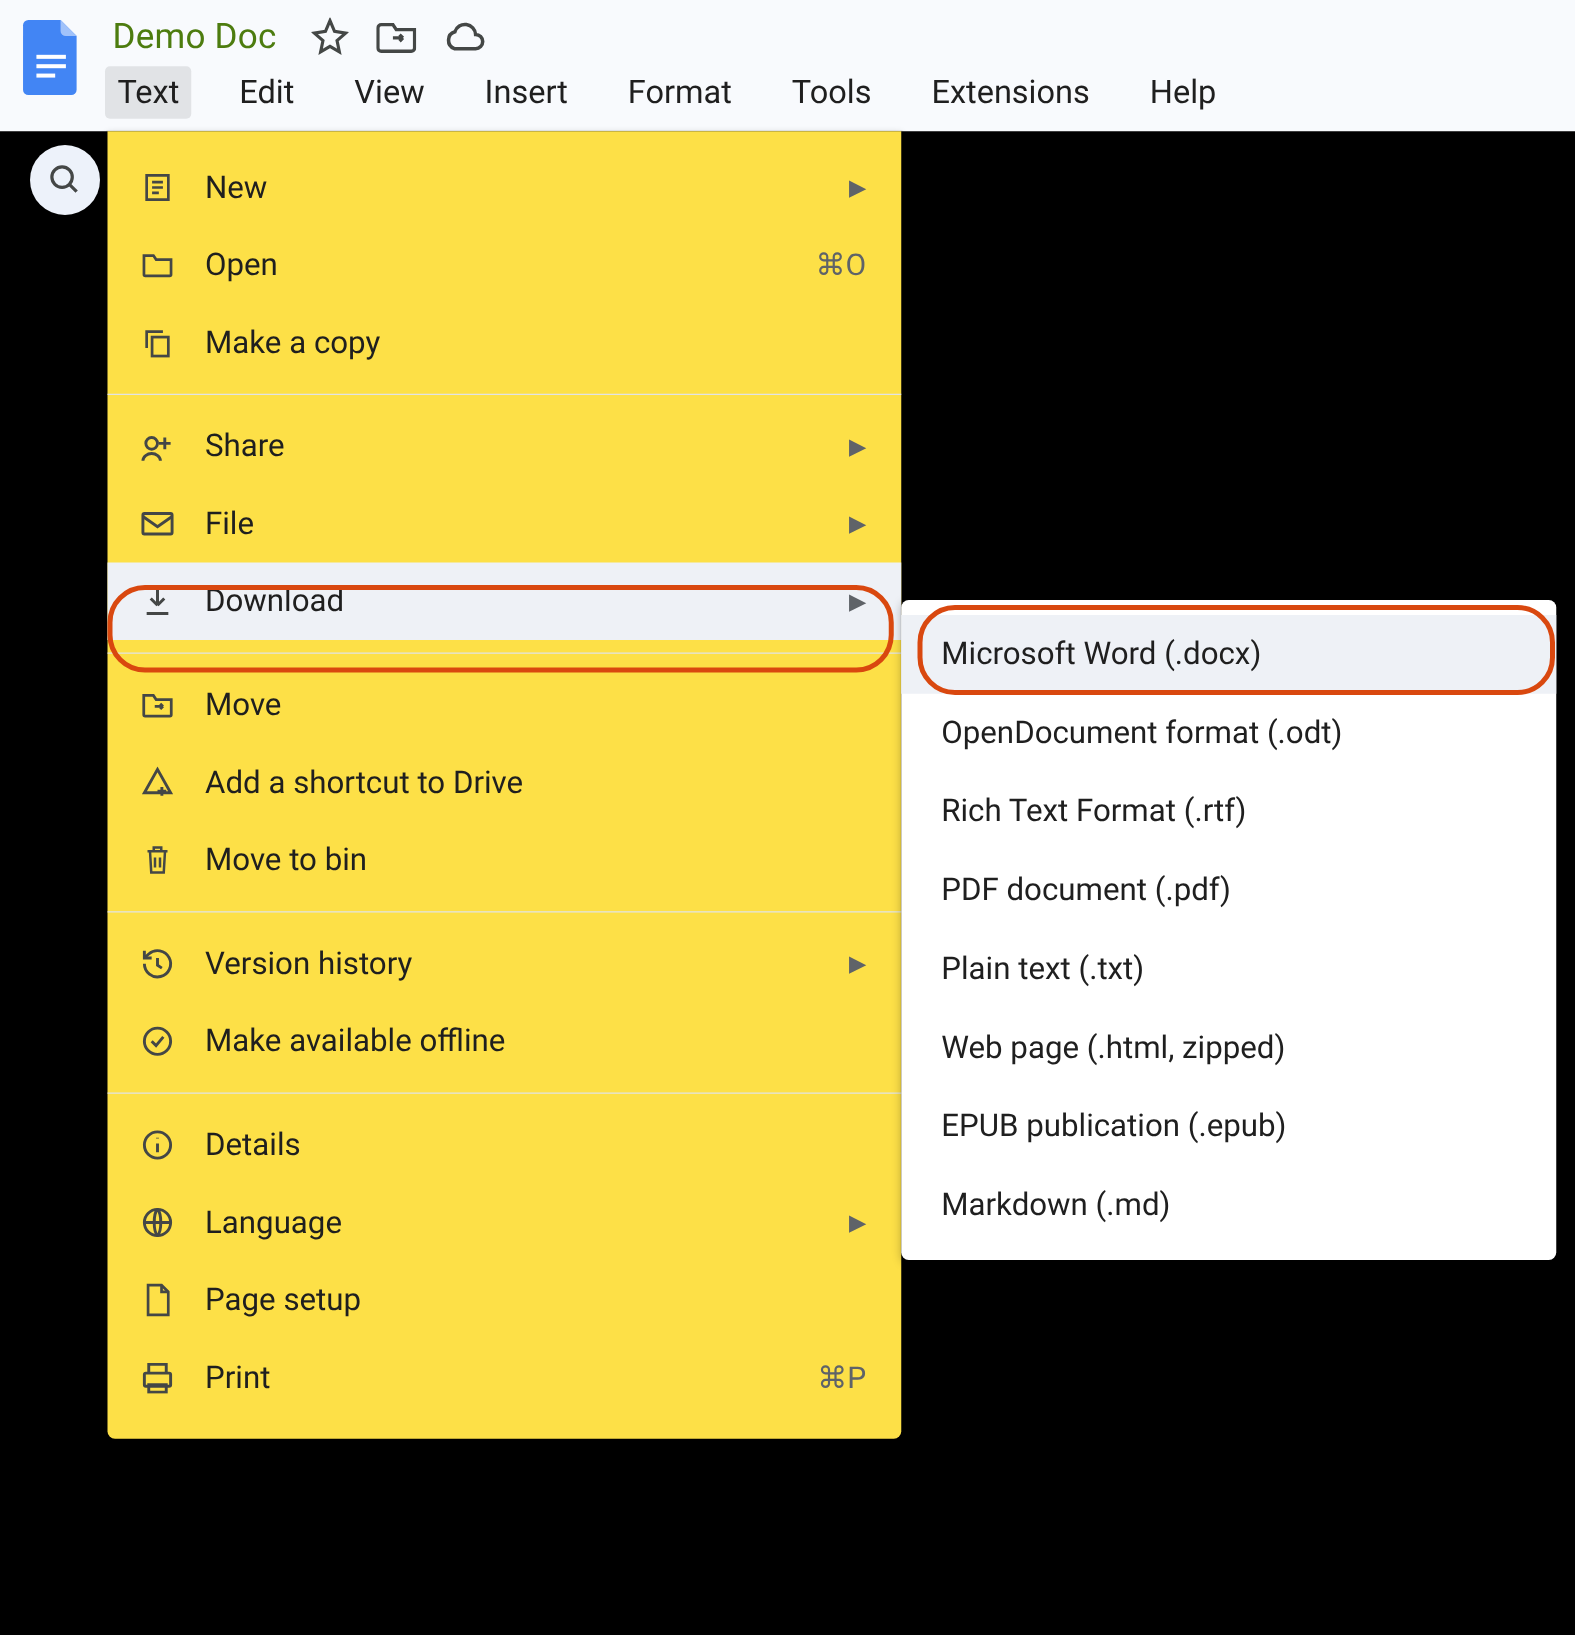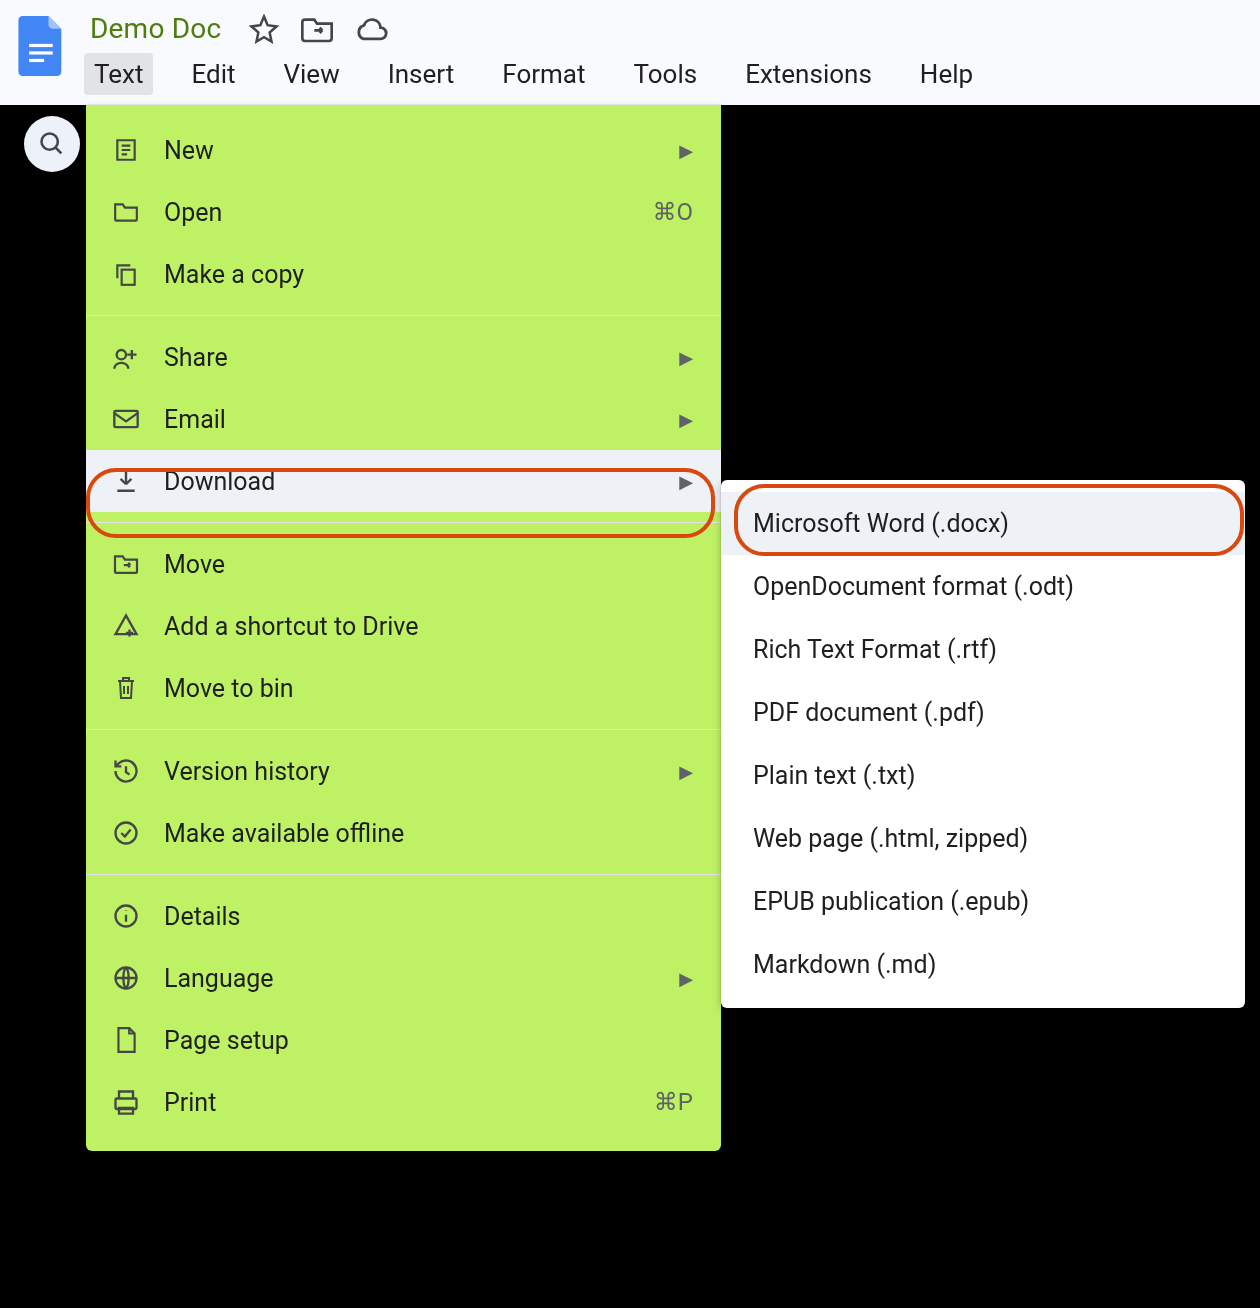--- a/index.html
+++ b/index.html
@@ -77,21 +77,21 @@
     left: 0;
     right: 0;
     bottom: 0;
     background: #000;
   }
   .file-menu {
     position: absolute;
     top: 105px;
     left: 86px;
     width: 635px;
-    background: #bef264;
+    background: #fde047;
     border-radius: 0 0 6px 6px;
     box-shadow: 0 2px 6px rgba(0,0,0,.2), 0 0 0 1px rgba(0,0,0,.05);
     padding: 14px 0 18px 0;
   }
   .menu-item {
     display: flex;
     align-items: center;
     height: 62px;
     padding: 0 28px 0 20px;
     font-size: 25px;
@@ -266,21 +266,21 @@
     <span class="sub-arrow">▶</span>
   </div>
 
   <div class="menu-item">
     <span class="icon-slot">
       <svg width="28" height="22" viewBox="0 0 24 18" fill="none" stroke="#444746" stroke-width="2">
           <rect x="2" y="2" width="20" height="14" rx="1"></rect>
           <path d="M2 4l10 7 10-7"></path>
         </svg>
     </span>
-    <span class="label">Email</span>
+    <span class="label">File</span>
     <span class="sub-arrow">▶</span>
   </div>
 
   <div class="menu-item" style="background:#eef1f6;">
     <span class="icon-slot">
       <svg width="26" height="26" viewBox="0 0 24 24" fill="none" stroke="#444746" stroke-width="2.2">
           <path d="M12 3v12m0 0l-5-5m5 5l5-5M4 21h16"></path>
         </svg>
     </span>
     <span class="label">Download</span>

